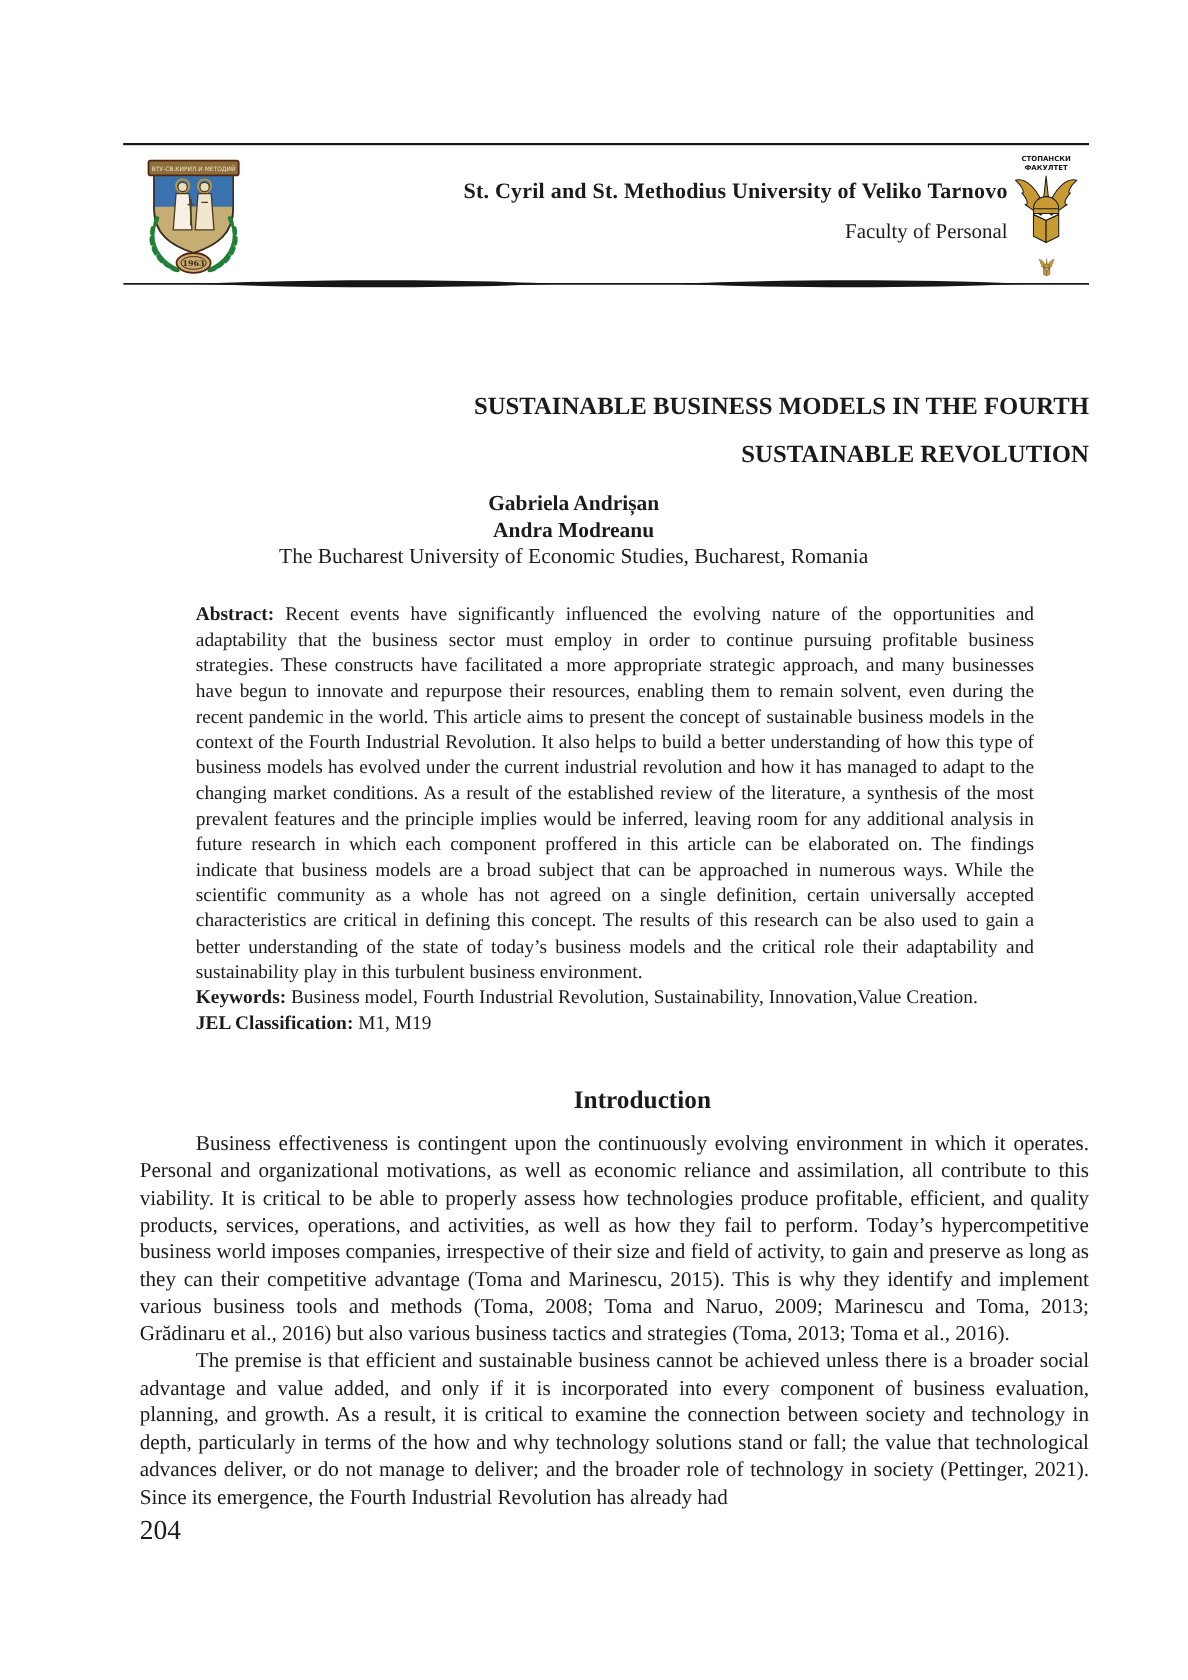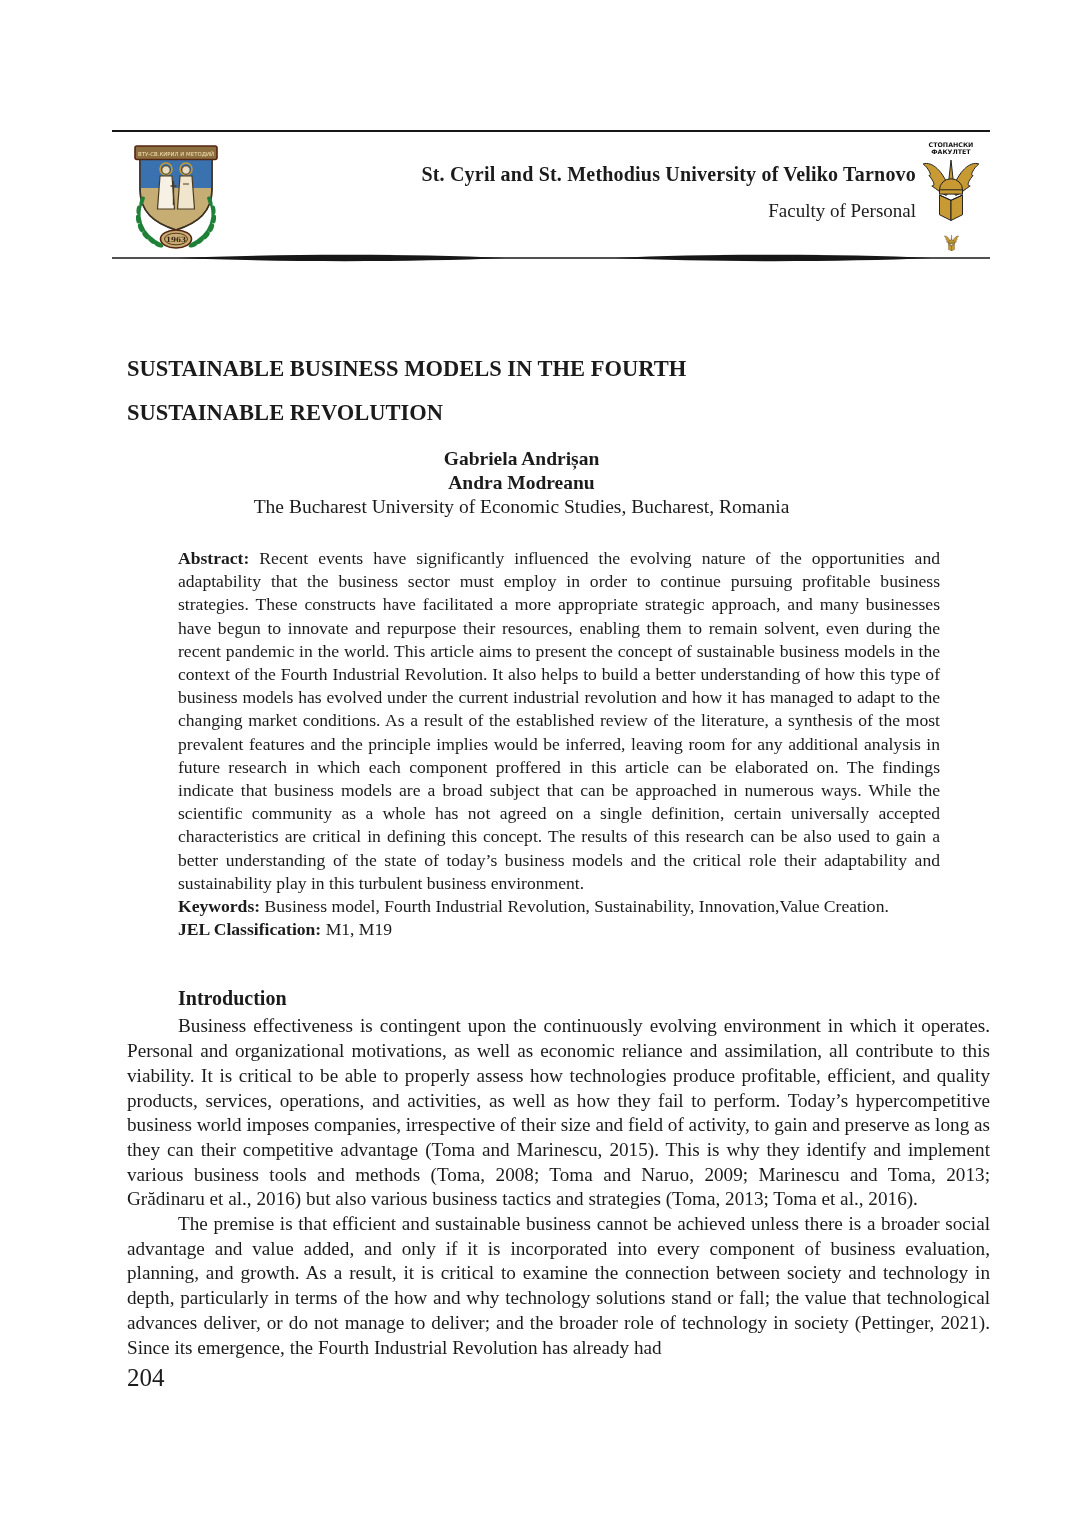--- a/index.html
+++ b/index.html
@@ -13,33 +13,33 @@
   .crest-svg { flex:0 0 auto; }
   .header-center { flex:1 1 auto; text-align:right; padding-top:24px; }
   .uni-name { font-weight:bold; font-size:20px; letter-spacing:0.2px; }
   .fac-name { font-size:19px; margin-top:14px; }
   .emblem-col { flex:0 0 auto; width:70px; height:112px; display:flex; flex-direction:column;
                 align-items:center; justify-content:space-between; }
   .divider-svg { display:block; width:100%; height:10px; margin-top:0px; }
 
   
   main { margin-left:15px; }
-  .title { margin:84px 0 0 0; text-align:left; font-weight:bold; font-size:22.5px; line-height:44px; }
+  .title { margin:84px 0 0 0; text-align:right; font-weight:bold; font-size:22.5px; line-height:44px; }
   .authors { margin:12px 74px 0 0; text-align:center; font-weight:bold; font-size:19.5px; line-height:24px; }
   .affiliation { font-weight:normal; }
 
   
   .abstract { margin:28px 50px 0 51px; font-size:17.6px; line-height:23.2px; }
   .abstract p { margin:0; text-align:justify; }
   .abstract .meta { text-align:left; }
   .b { font-weight:bold; }
 
   
-  .intro-heading { margin:46px 0 0 51px; font-size:20px; font-weight:bold; }
-  .body-p { margin:4px 0 0 0; font-size:19.2px; line-height:24.7px; text-align:justify; text-indent:51px; }
+  .intro-heading { margin:46px 0 0 51px; font-size:23px; font-weight:bold;text-align:center; }
+  .body-p { margin:15px 0 0 0; font-size:19.2px; line-height:24.7px; text-align:justify; text-indent:51px; }
   .body-p + .body-p { margin-top:0; }
   .page-number { margin-top:4px; font-size:25px; }
 
   .cyr { font-family:"DejaVu Sans", sans-serif; }
 </style>
 </head>
 <body>
 
 <div class="page">
 

